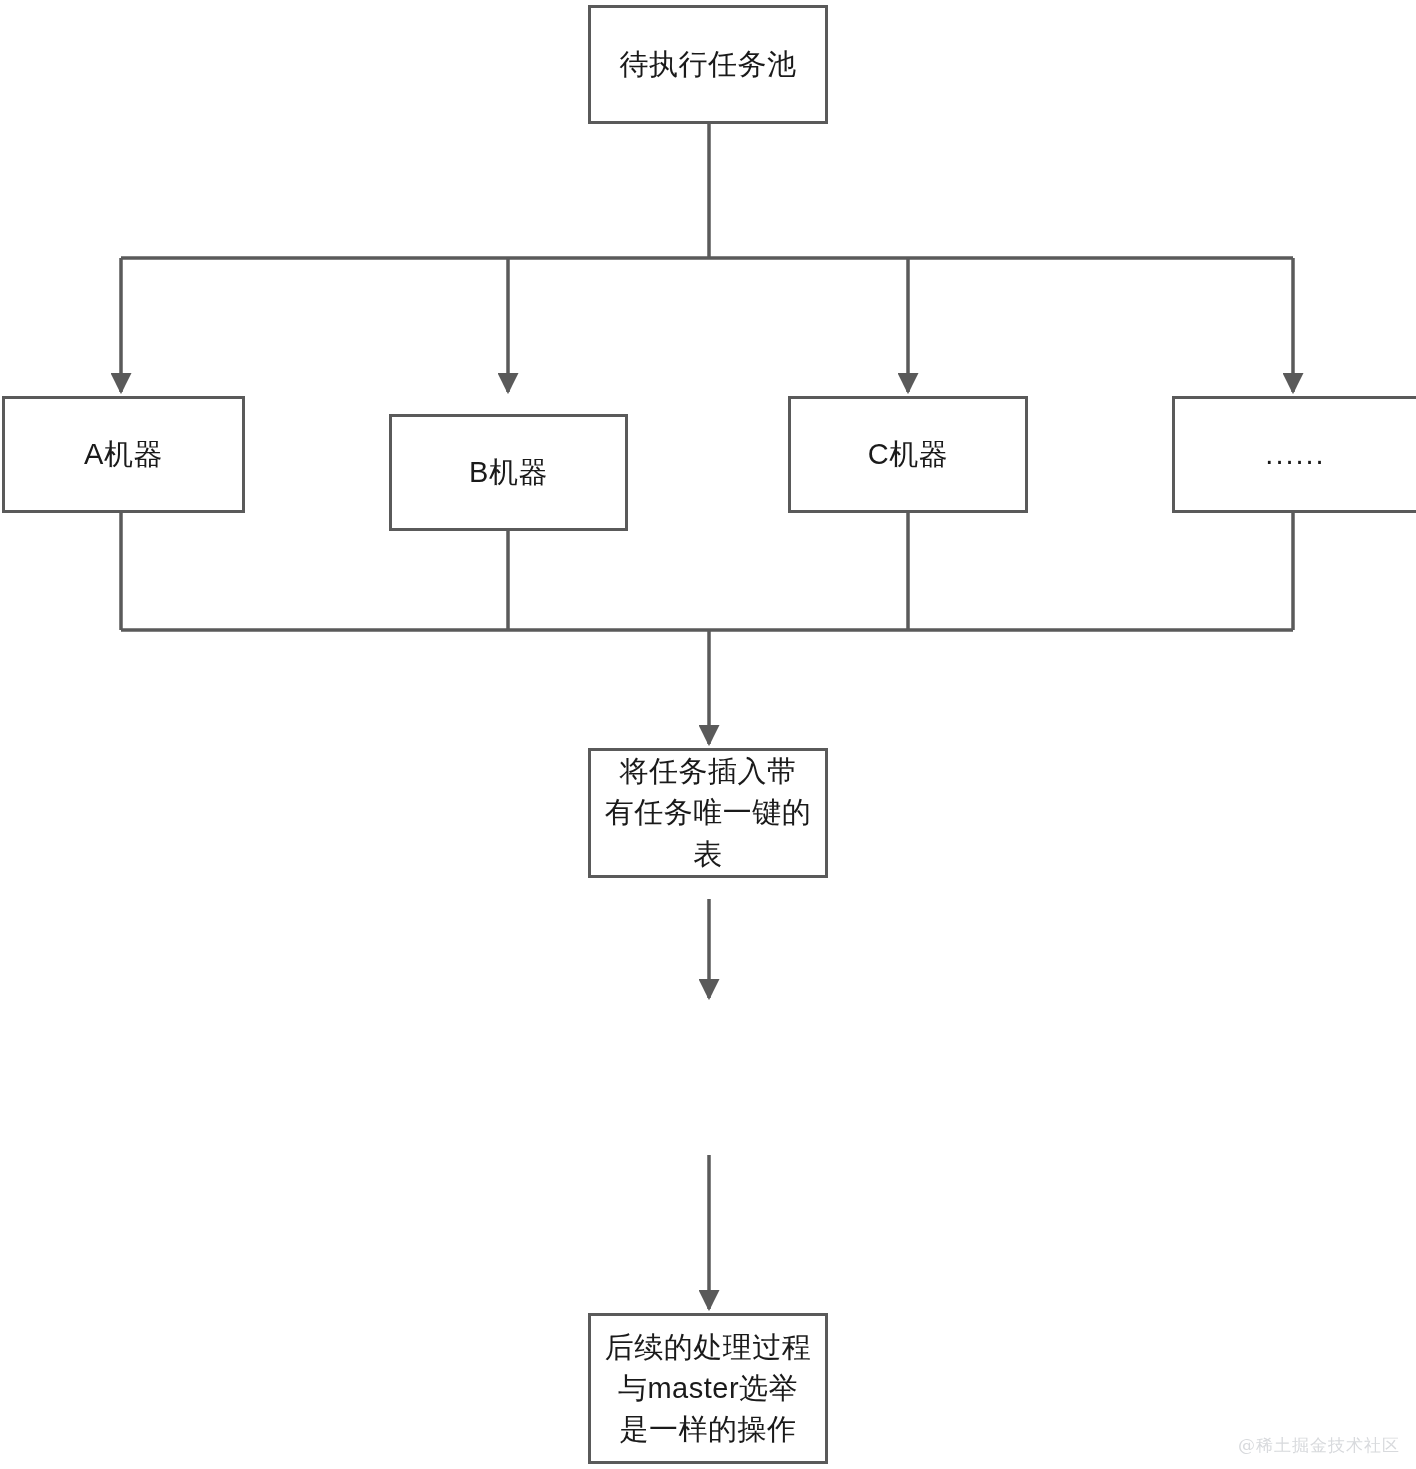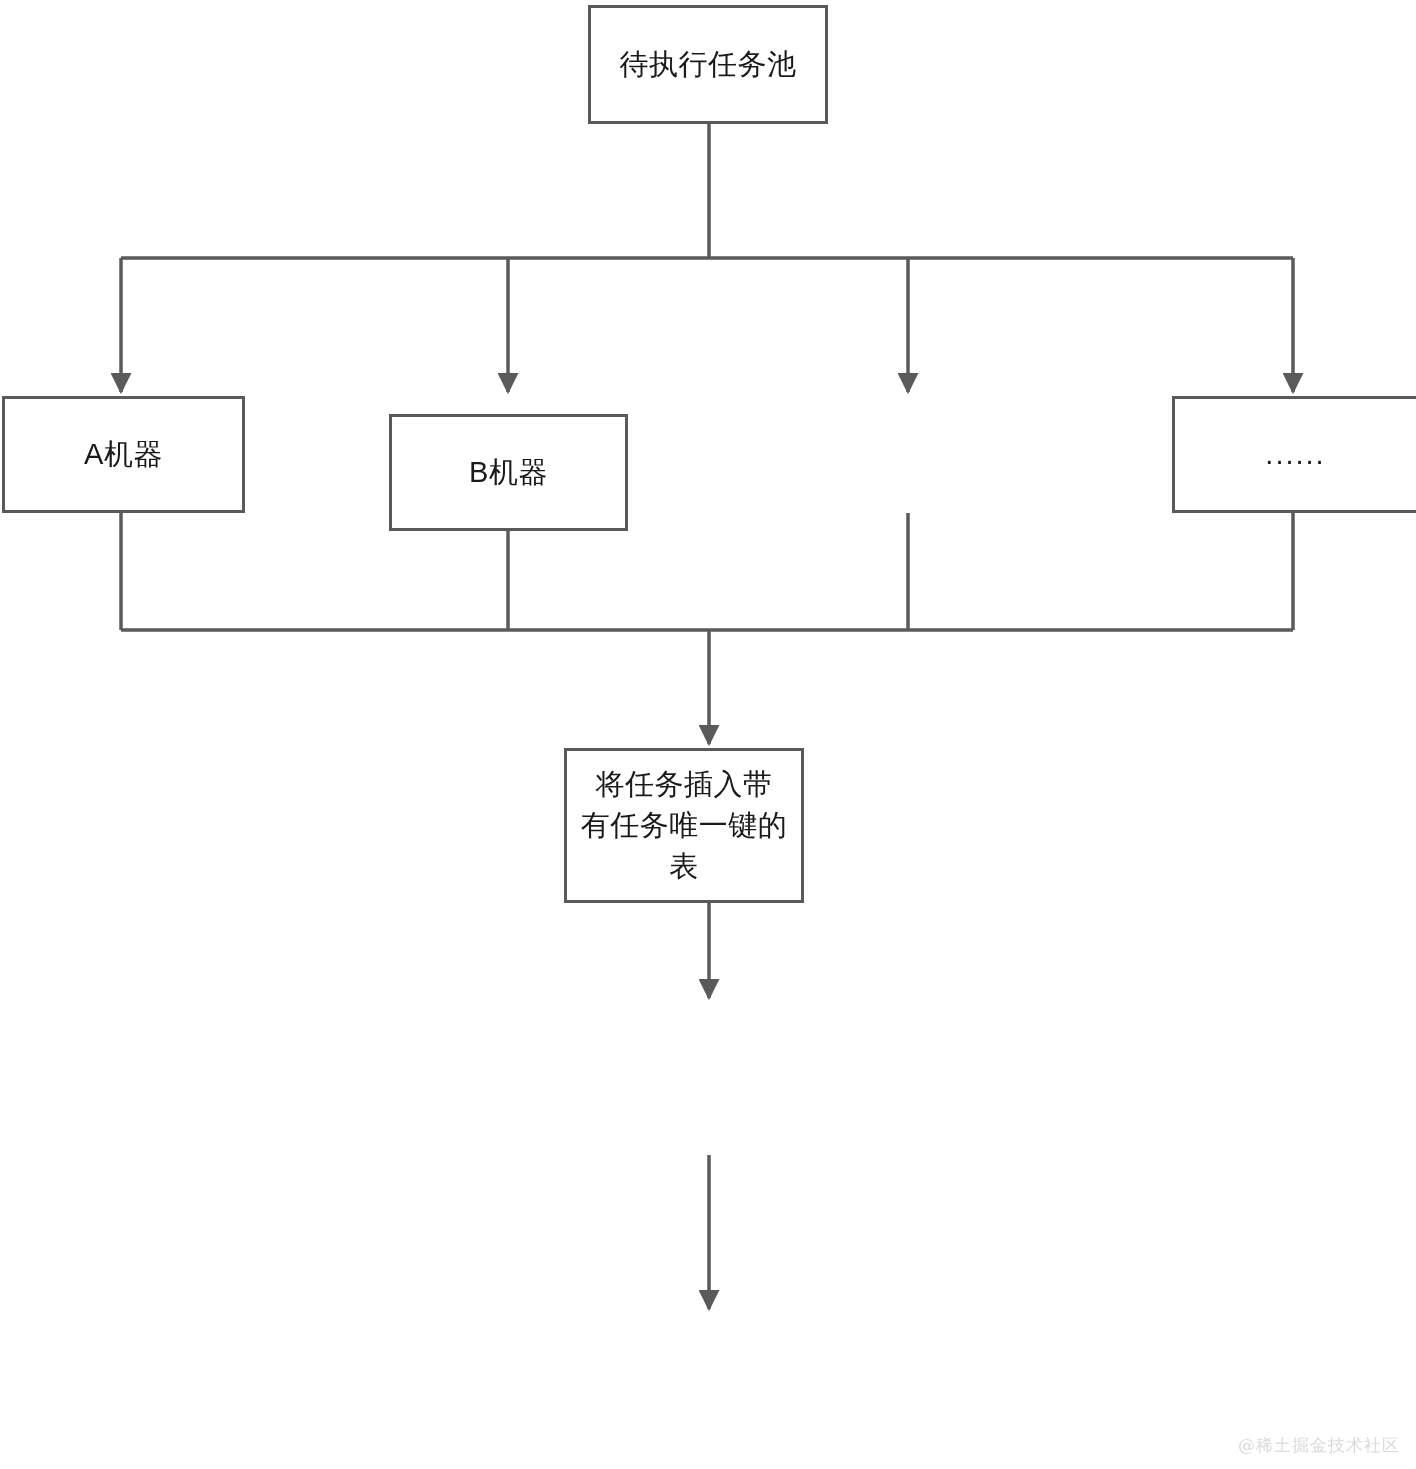--- a/index.html
+++ b/index.html
@@ -104,28 +104,36 @@
   </div>
 
   <div class="node" style="left:588px; top:5px; width:240px; height:119px;">
     <span class="node-text">待执行任务池</span>
   </div>
 
   <div class="node" style="left:389px; top:414px; width:239px; height:117px;">
     <span class="node-text">B机器</span>
   </div>
 
+  <div class="node" style="left:788px; top:396px; width:240px; height:117px;">
+    <span class="node-text">C机器</span>
+  </div>
 
   <div class="node" style="left:1172px; top:396px; width:247px; height:117px;">
     <span class="node-text dots">......</span>
   </div>
 
-  <div class="node" style="left:564px; top:748px; width:240px; height:155px;">
+  <div class="node" style="left:588px; top:748px; width:240px; height:130px;">
     <span class="node-text">将任务插入带
 有任务唯一键的
 表</span>
   </div>
 
 
+  <div class="node" style="left:588px; top:1313px; width:240px; height:151px;">
+    <span class="node-text">后续的处理过程
+与master选举
+是一样的操作</span>
+  </div>
 
   <div id="watermark">@稀土掘金技术社区</div>
 
 </div>
 
 </body></html>

